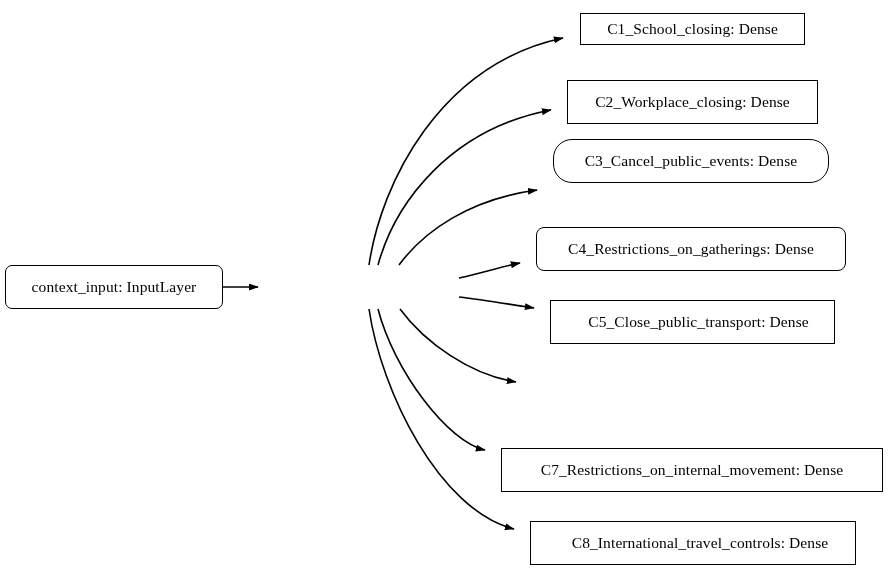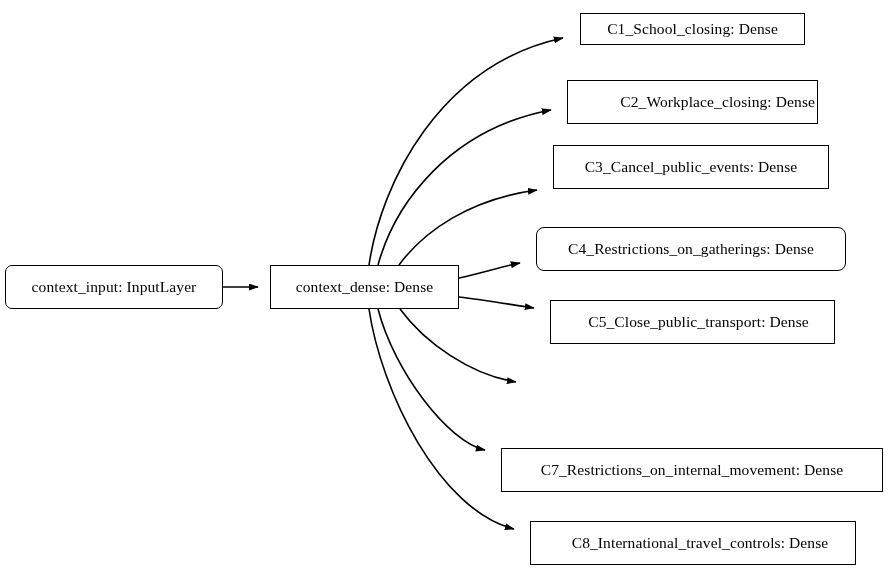--- a/index.html
+++ b/index.html
@@ -71,33 +71,30 @@
 
     <path d="M 378,309 C 394,371 448,442 485,450" fill="none" stroke="#000000" stroke-width="1.6" marker-end="url(#arrowhead)"></path>
 
     <path d="M 369,309 C 381,391 439,510 514,529" fill="none" stroke="#000000" stroke-width="1.6" marker-end="url(#arrowhead)"></path>
   </svg>
 
   <div class="node" style="left:5px; top:265px; width:218px; height:44px;border-radius:7px;">
     <span class="node-label">context_input: InputLayer</span>
   </div>
 
-  <div class="node" style="left:270px; top:265px; width:189px; height:44px;">
-    <span class="node-label">context_dense: Dense</span>
-  </div>
 
   <div class="node" style="left:580px; top:13px; width:225px; height:32px;">
     <span class="node-label">C1_School_closing: Dense</span>
   </div>
 
-  <div class="node" style="left:567px; top:80px; width:251px; height:44px;justify-content:flex-end;">
+  <div class="node" style="left:567px; top:80px; width:251px; height:44px;">
     <span class="node-label">C2_Workplace_closing: Dense</span>
   </div>
 
-  <div class="node" style="left:553px; top:145px; width:276px; height:44px;">
+  <div class="node" style="left:553px; top:139px; width:276px; height:44px;border-radius:19px;">
     <span class="node-label">C3_Cancel_public_events: Dense</span>
   </div>
 
   <div class="node" style="left:536px; top:227px; width:310px; height:44px;border-radius:8px;">
     <span class="node-label">C4_Restrictions_on_gatherings: Dense</span>
   </div>
 
   <div class="node" style="left:550px; top:300px; width:285px; height:44px;padding-left:12px;">
     <span class="node-label">C5_Close_public_transport: Dense</span>
   </div>

